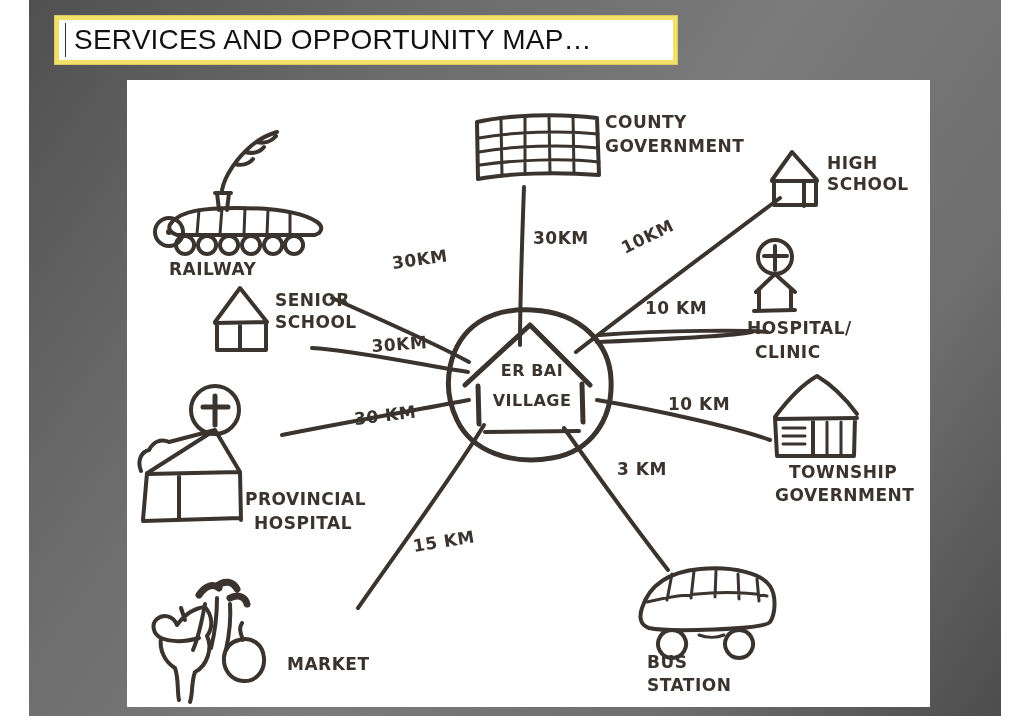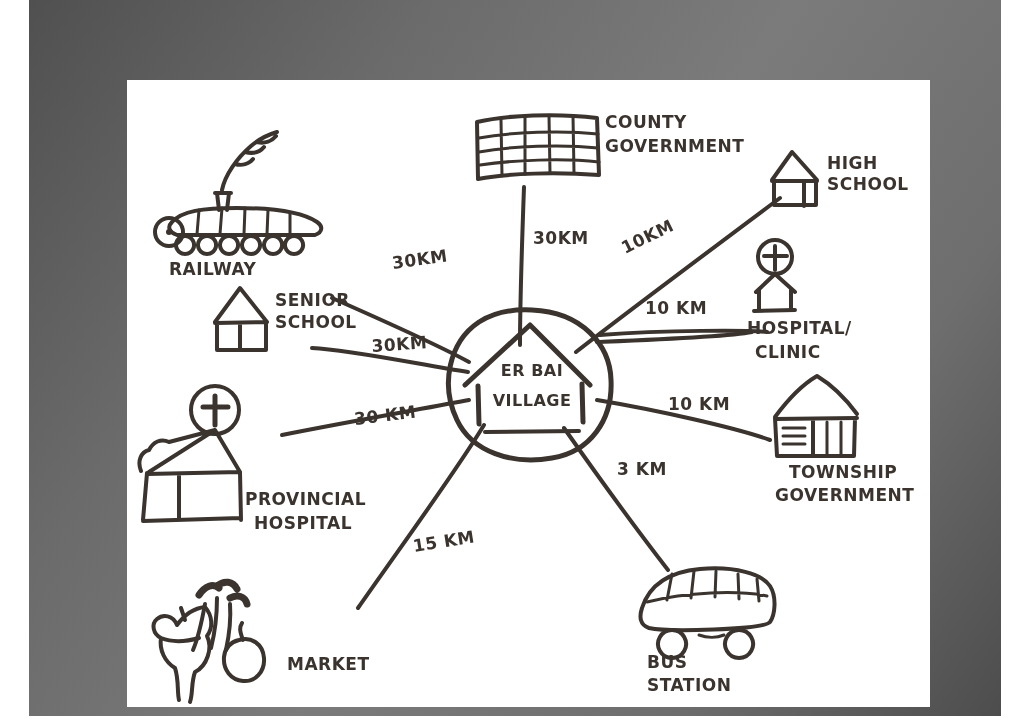--- a/index.html
+++ b/index.html
@@ -106,20 +106,25 @@
 </head>
 <body>
 
 <div id="slide">
 
   <div id="frame-bg"></div>
   <div id="edge-left"></div>
   <div id="edge-right"></div>
   <div id="edge-bottom"></div>
 
+  <div id="title-box">
+    <div id="title-inner">
+      <span id="title-text">SERVICES AND OPPORTUNITY MAP…</span>
+    </div>
+  </div>
 
   <div id="canvas-panel">
     <svg id="sketch" viewBox="0 0 803 627" xmlns="http://www.w3.org/2000/svg">
 
       <g>
 
         <path class="ink" stroke-width="4" d="M342,282 C320,270 255,240 205,218"></path>
 
         <path class="ink" stroke-width="4" d="M393,265 C393,240 394,190 397,107"></path>
 

